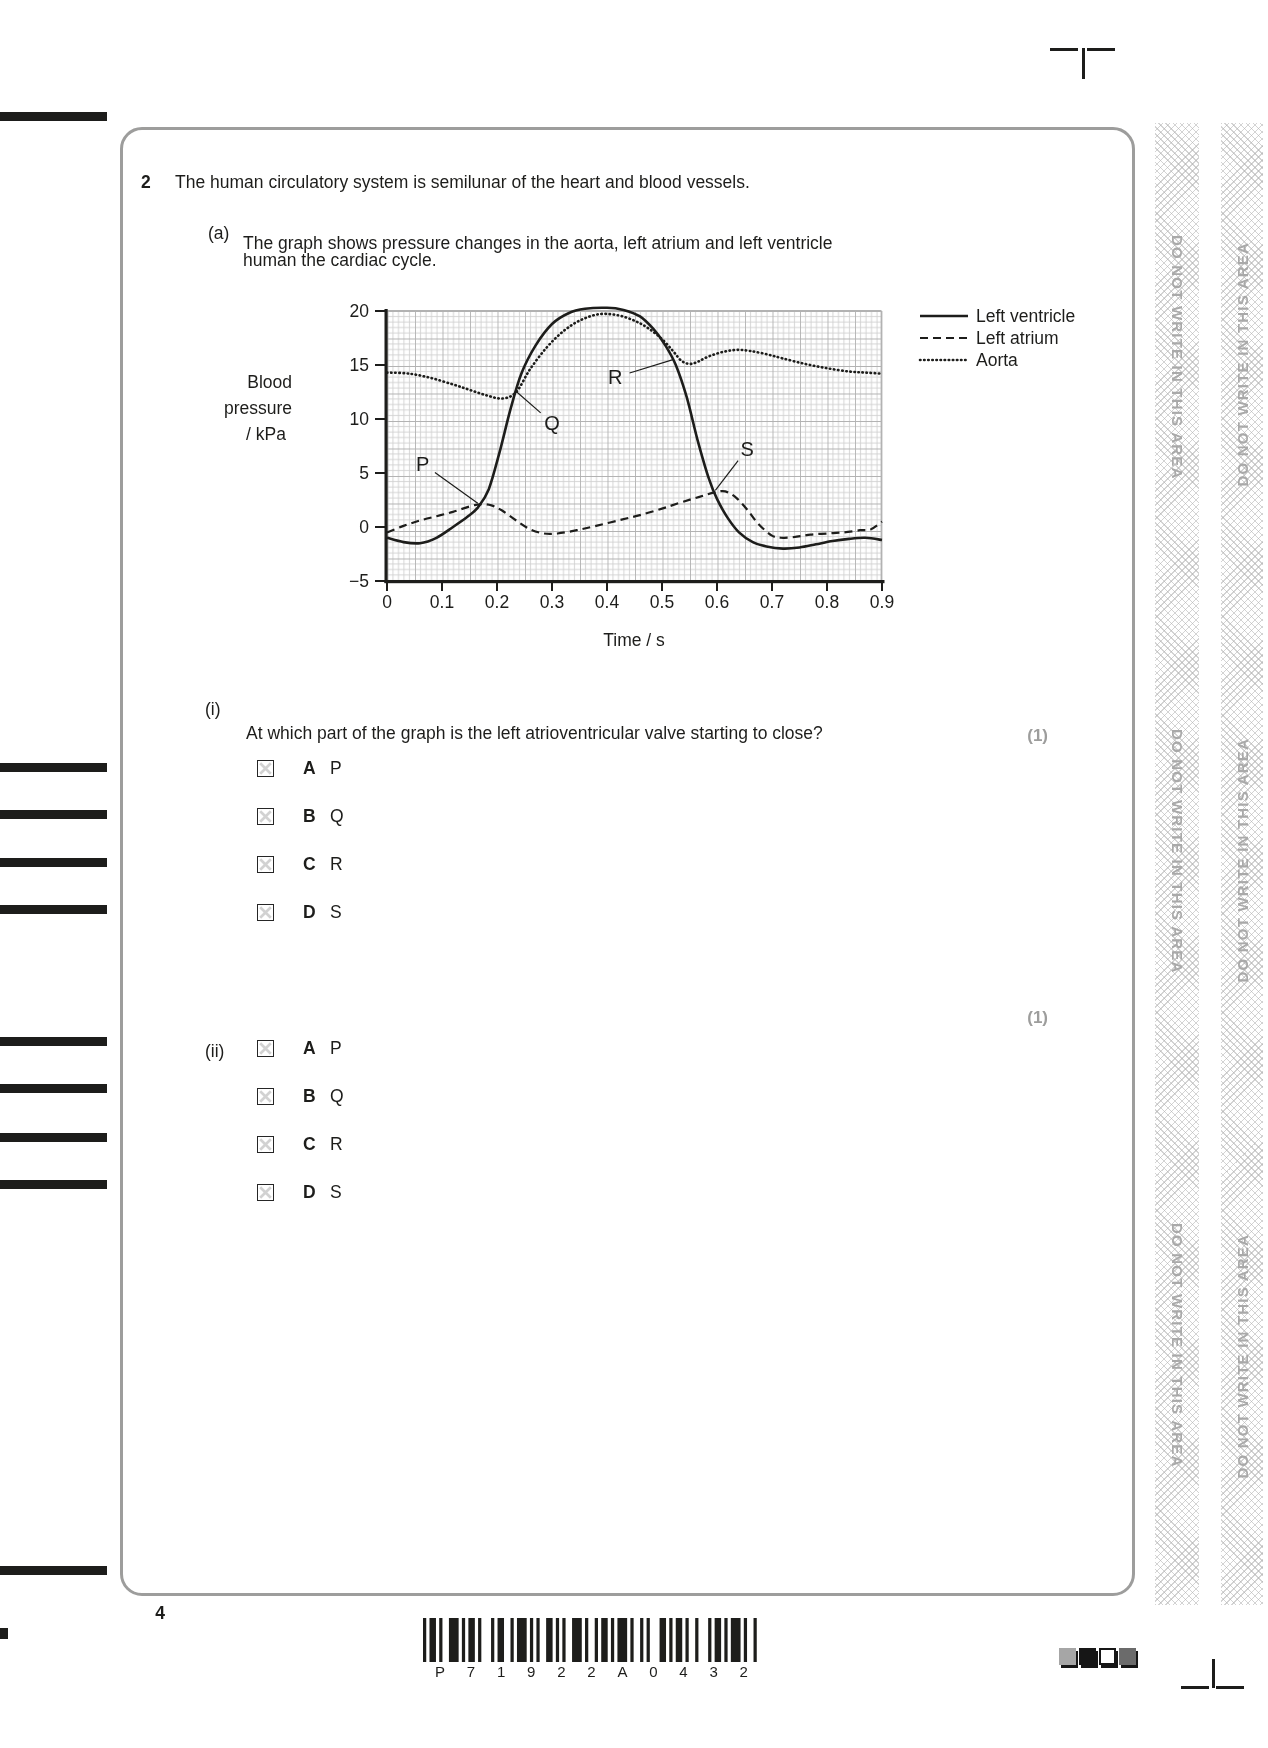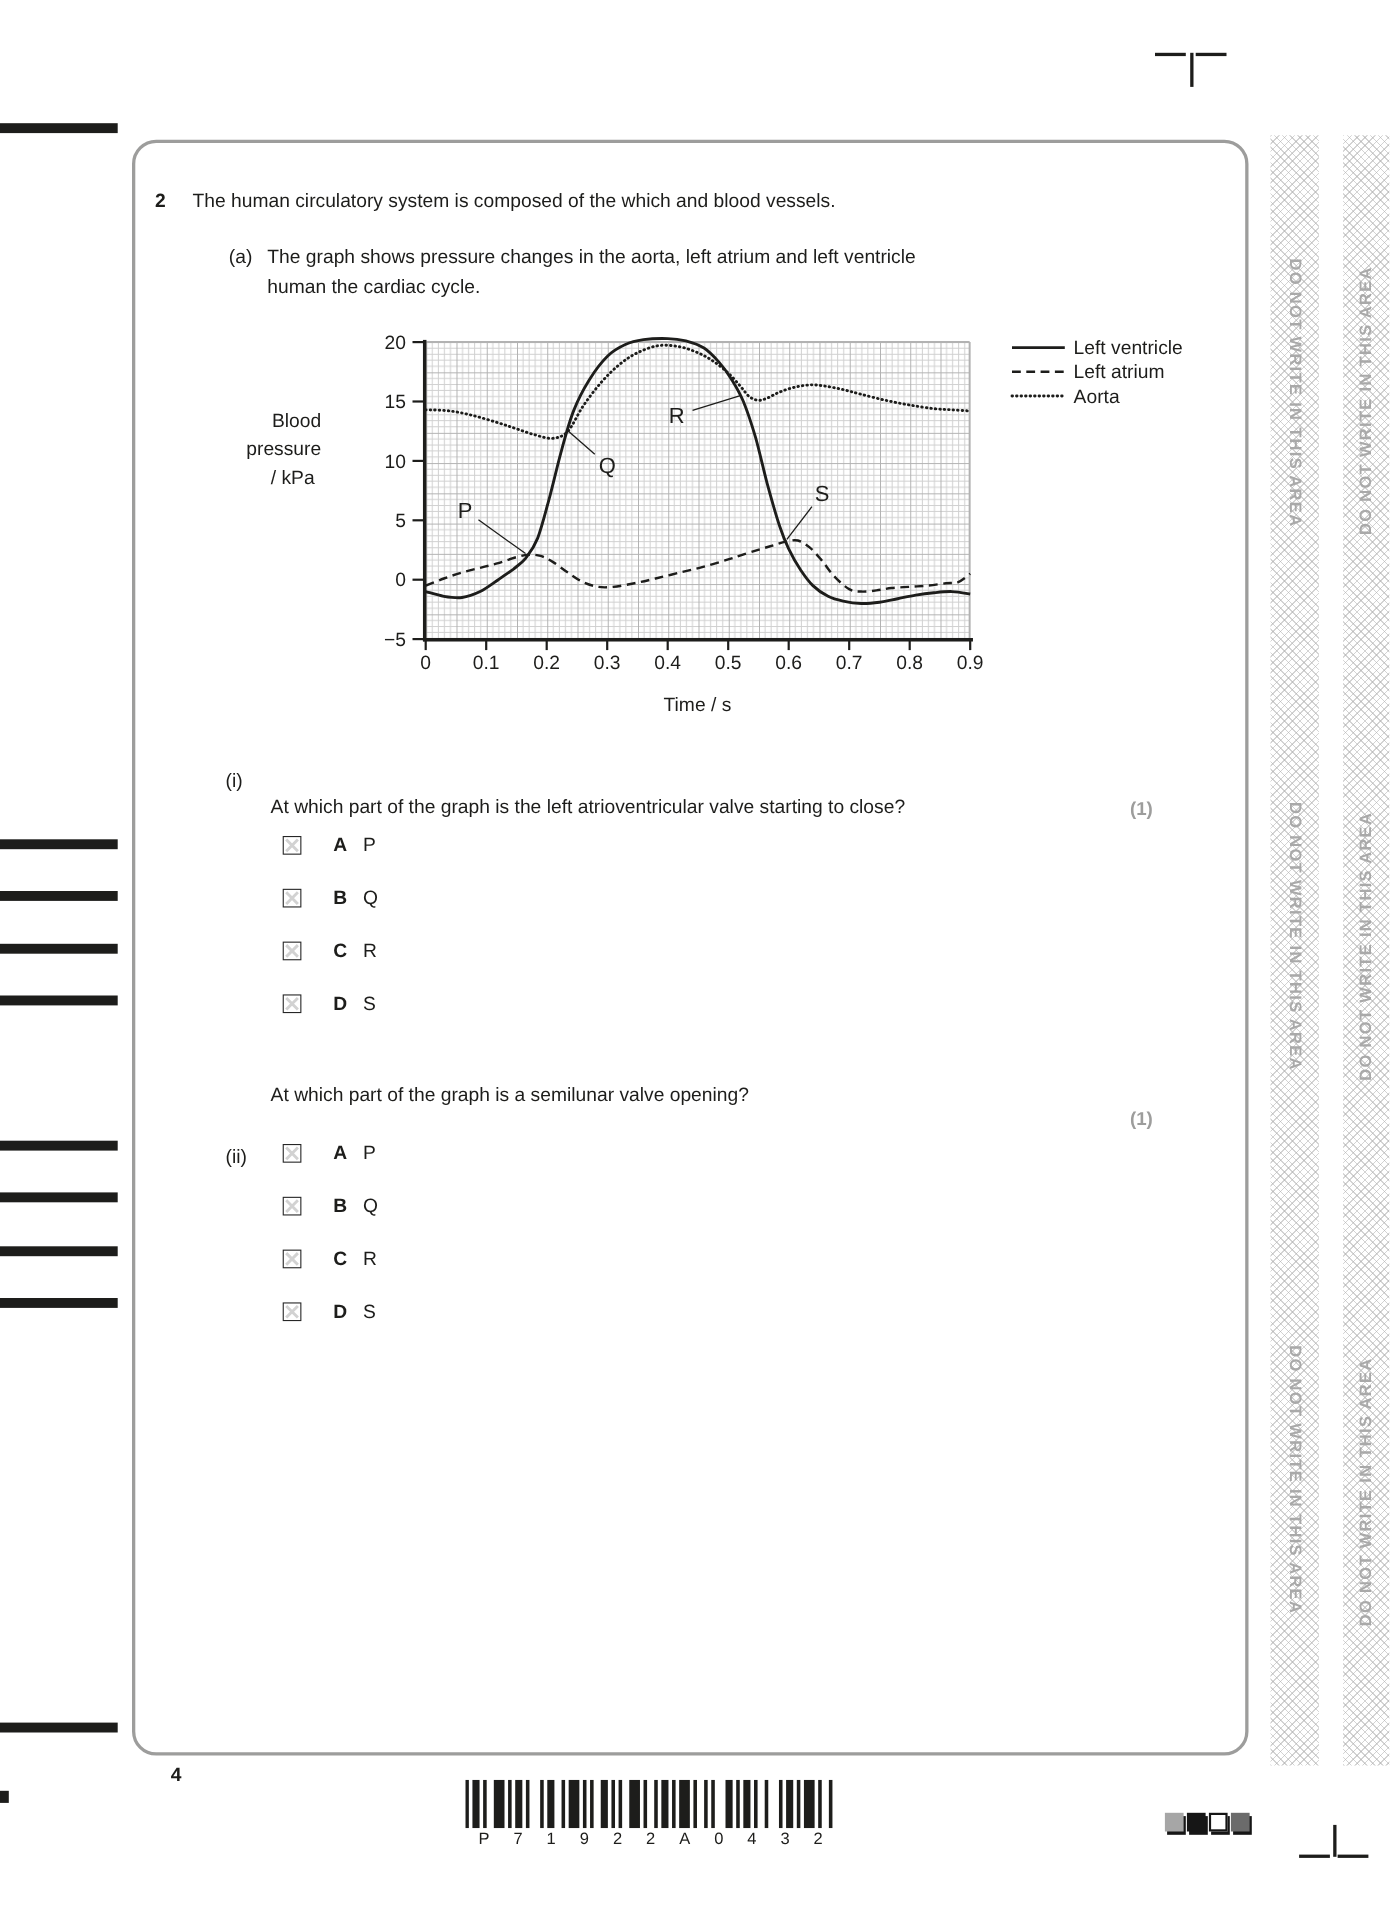--- a/index.html
+++ b/index.html
@@ -86,24 +86,24 @@
   </div>
   <div class="strip strip-outer">
     <div class="strip-text flip" style="top:119px;">DO NOT WRITE IN THIS AREA</div>
     <div class="strip-text flip" style="top:615px;">DO NOT WRITE IN THIS AREA</div>
     <div class="strip-text flip" style="top:1111px;">DO NOT WRITE IN THIS AREA</div>
   </div>
 
   <div class="content-box"></div>
 
   <div class="t bold" style="left:141px;top:170px;">2</div>
-  <div class="t" style="left:175px;top:170px;">The human circulatory system is composed of the which and blood vessels.</div>
+  <div class="t" style="left:175px;top:170px;">The human circulatory system is semilunar of the heart and blood vessels.</div>
 
   <div class="t" style="left:208px;top:221px;">(a)</div>
-  <div class="t" style="left:243px;top:221px;">The graph shows pressure changes in the aorta, left atrium and left ventricle</div>
+  <div class="t" style="left:243px;top:231px;">The graph shows pressure changes in the aorta, left atrium and left ventricle</div>
   <div class="t" style="left:243px;top:248px;">human the cardiac cycle.</div>
 
   <svg id="chart" class="abs" style="left:220px;top:280px;" width="920" height="380" viewBox="0 0 920 380">
     <defs>
       <pattern id="gp" width="27.5" height="27.5" patternUnits="userSpaceOnUse" x="167.5" y="31">
         <path d="M5.5 0V27.5M11 0V27.5M16.5 0V27.5M22 0V27.5M0 5.5H27.5M0 11H27.5M0 16.5H27.5M0 22H27.5" stroke="#d0d0d0" stroke-width="0.9" fill="none"></path>
         <path d="M0 0H27.5M0 0V27.5" stroke="#b2b2b2" stroke-width="1.8" fill="none"></path>
       </pattern>
     </defs>
 
@@ -217,21 +217,20 @@
     <span class="cbox">
         <svg viewBox="0 0 17 17">
           <path d="M2.5 2.5L14.5 14.5M14.5 2.5L2.5 14.5" stroke="#d2d2d2" stroke-width="3" fill="none"></path>
         </svg>
       </span>
     <span class="letter">D</span>
     <span class="val">S</span>
   </div>
 
   <div class="t" style="left:205px;top:1039px;">(ii)</div>
-  <div class="t" style="left:246px;top:983px;">At which part of the graph is a semilunar valve opening?</div>
   <div class="mark" style="top:1008px;">(1)</div>
 
   <div class="opt" style="top:1039px;">
     <span class="cbox">
         <svg viewBox="0 0 17 17">
           <path d="M2.5 2.5L14.5 14.5M14.5 2.5L2.5 14.5" stroke="#d2d2d2" stroke-width="3" fill="none"></path>
         </svg>
       </span>
     <span class="letter">A</span>
     <span class="val">P</span>

